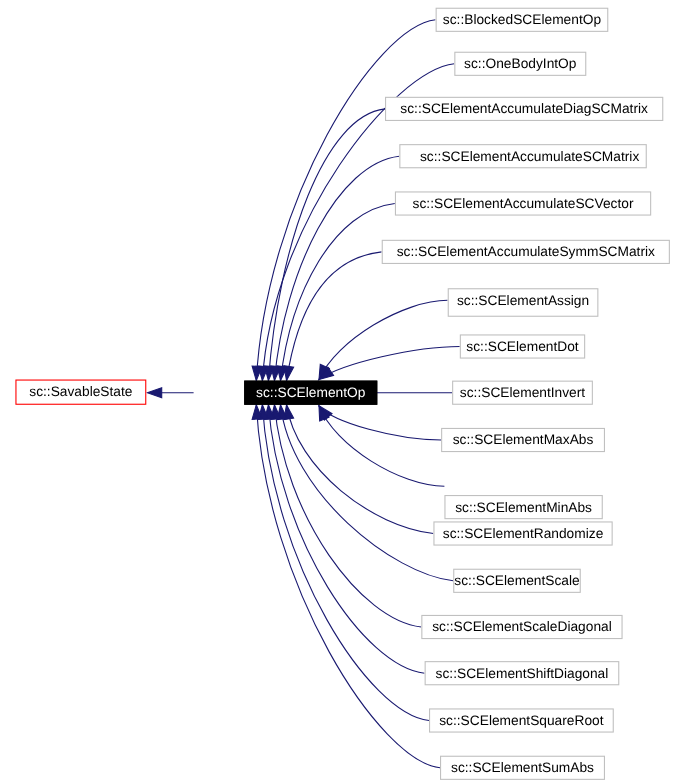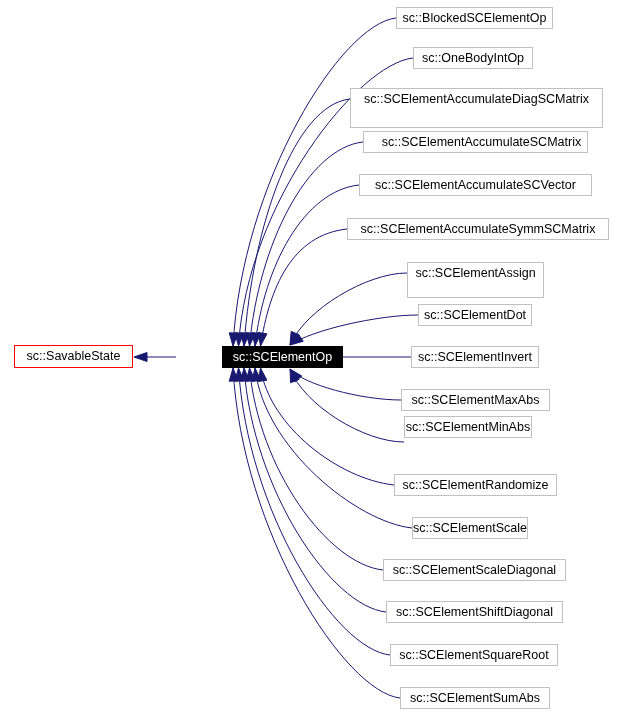--- a/index.html
+++ b/index.html
@@ -74,29 +74,29 @@
       <path d="M390,655 C335,649 247.5,511.5 238.5,368" fill="none" stroke="#191970" stroke-width="1"></path>
       <polygon points="238.5,368 234.82255655820293,381.2561838299106 243.804907773486,380.6928307920183" fill="#191970" stroke="#191970"></polygon>
       <path d="M400,698 C345,692 242,533 233,368" fill="none" stroke="#191970" stroke-width="1"></path>
       <polygon points="233,368 229.21471772538905,381.2257944223217 238.2013590967676,380.73561398388284" fill="#191970" stroke="#191970"></polygon>
     </svg>
   <div class="node base-node" id="node-base" style="left: 14px; top: 345px; width: 119px; height: 23px;">sc::SavableState</div>
   <div class="node center-node" id="node-center" style="left: 176px; top: 346px; width: 121px; height: 22px; margin-left: 46px;">sc::SCElementOp</div>
   <div id="derived-container">
       <div class="node" style="left: 396px; top: 7px; width: 157px; height: 22px;">sc::BlockedSCElementOp</div>
       <div class="node" style="left: 413px; top: 47px; width: 120px; height: 22px;">sc::OneBodyIntOp</div>
-      <div class="node" style="left: 350px; top: 88px; width: 253px; height: 40px;">sc::SCElementAccumulateDiagSCMatrix</div>
+      <div class="node" style="left: 350px; top: 88px; width: 253px; height: 22px;">sc::SCElementAccumulateDiagSCMatrix</div>
       <div class="node" style="left: 363px; top: 131px; width: 225px; height: 22px; padding-left: 12px;">sc::SCElementAccumulateSCMatrix</div>
       <div class="node" style="left: 359px; top: 174px; width: 233px; height: 22px;">sc::SCElementAccumulateSCVector</div>
       <div class="node" style="left: 347px; top: 218px; width: 262px; height: 22px;">sc::SCElementAccumulateSymmSCMatrix</div>
-      <div class="node" style="left: 407px; top: 262px; width: 137px; height: 36px;">sc::SCElementAssign</div>
+      <div class="node" style="left: 407px; top: 262px; width: 137px; height: 26px;">sc::SCElementAssign</div>
       <div class="node" style="left: 418px; top: 304px; width: 114px; height: 22px;">sc::SCElementDot</div>
       <div class="node" style="left: 411px; top: 346px; width: 128px; height: 22px;">sc::SCElementInvert</div>
       <div class="node" style="left: 401px; top: 389px; width: 149px; height: 22px;">sc::SCElementMaxAbs</div>
-      <div class="node" style="left: 404px; top: 416px; width: 128px; height: 22px;">sc::SCElementMinAbs</div>
+      <div class="node" style="left: 404px; top: 450px; width: 144px; height: 22px;">sc::SCElementMinAbs</div>
       <div class="node" style="left: 394px; top: 474px; width: 163px; height: 22px;">sc::SCElementRandomize</div>
       <div class="node" style="left: 412px; top: 517px; width: 116px; height: 22px;">sc::SCElementScale</div>
       <div class="node" style="left: 383px; top: 559px; width: 183px; height: 22px;">sc::SCElementScaleDiagonal</div>
       <div class="node" style="left: 386px; top: 601px; width: 177px; height: 22px;">sc::SCElementShiftDiagonal</div>
       <div class="node" style="left: 390px; top: 644px; width: 168px; height: 22px;">sc::SCElementSquareRoot</div>
       <div class="node" style="left: 400px; top: 687px; width: 150px; height: 22px;">sc::SCElementSumAbs</div>
     </div>
 </div>
 
 </body></html>

